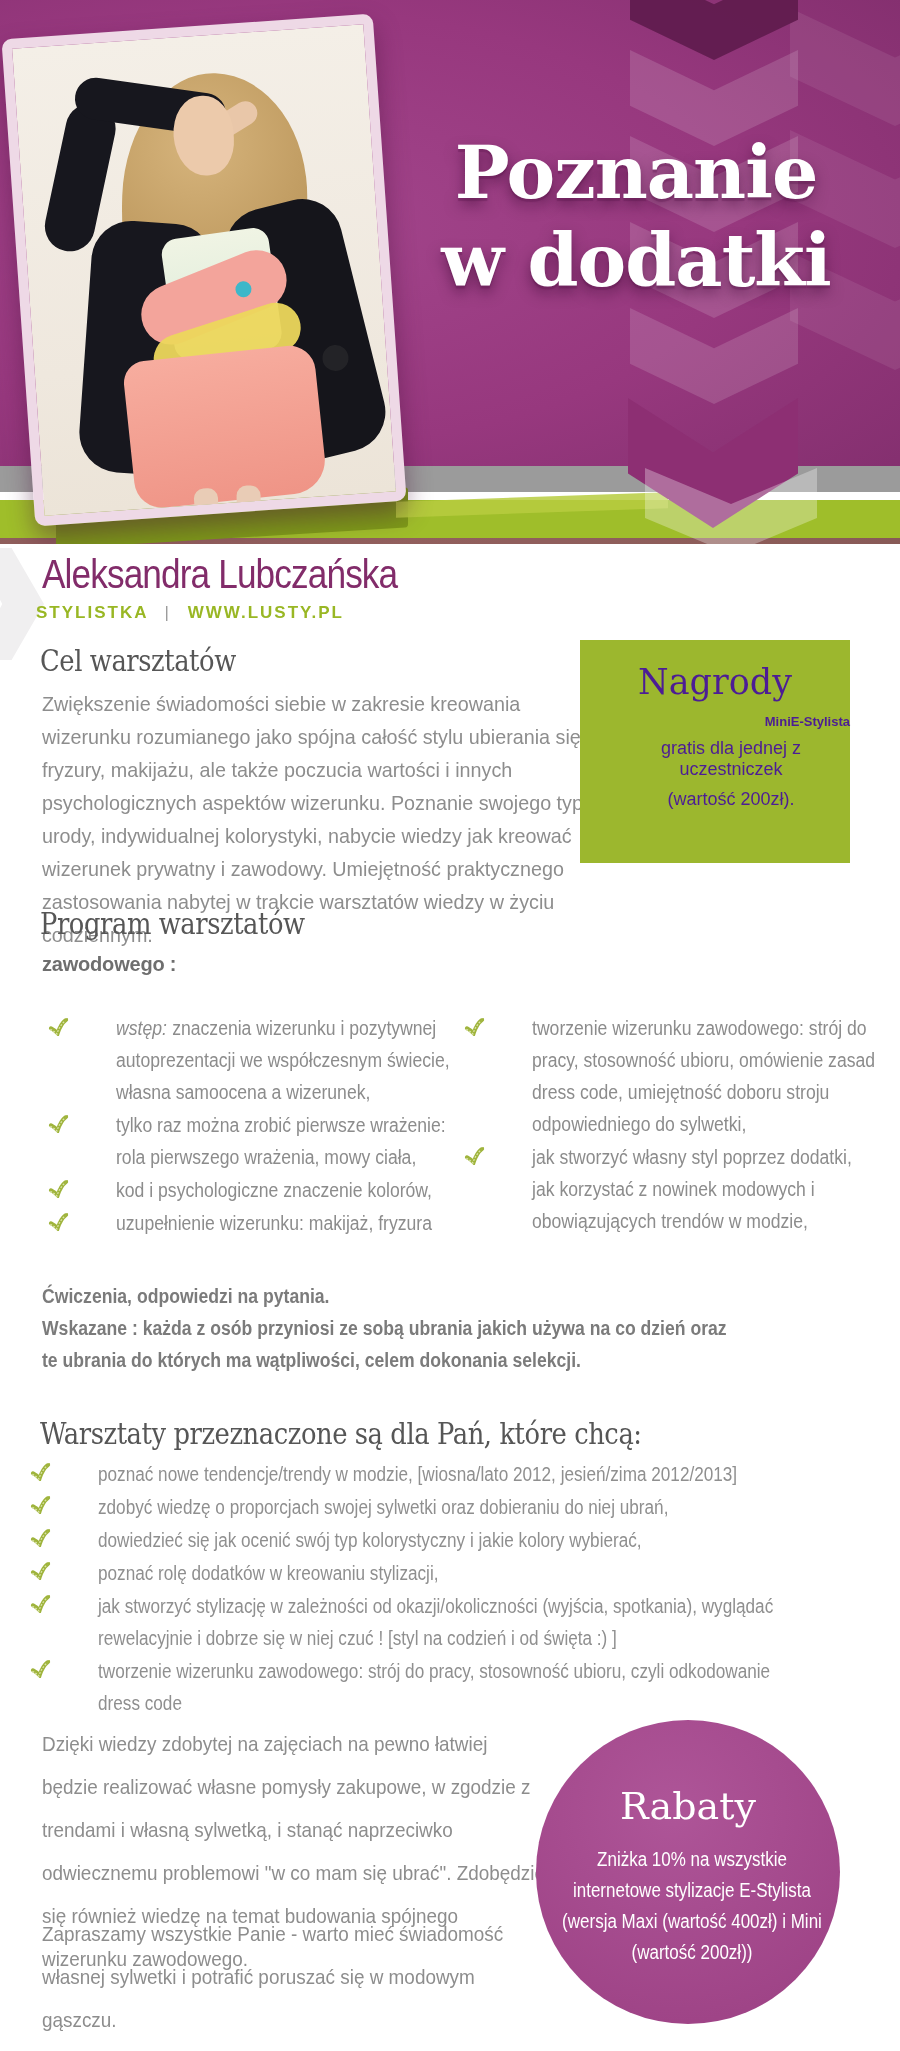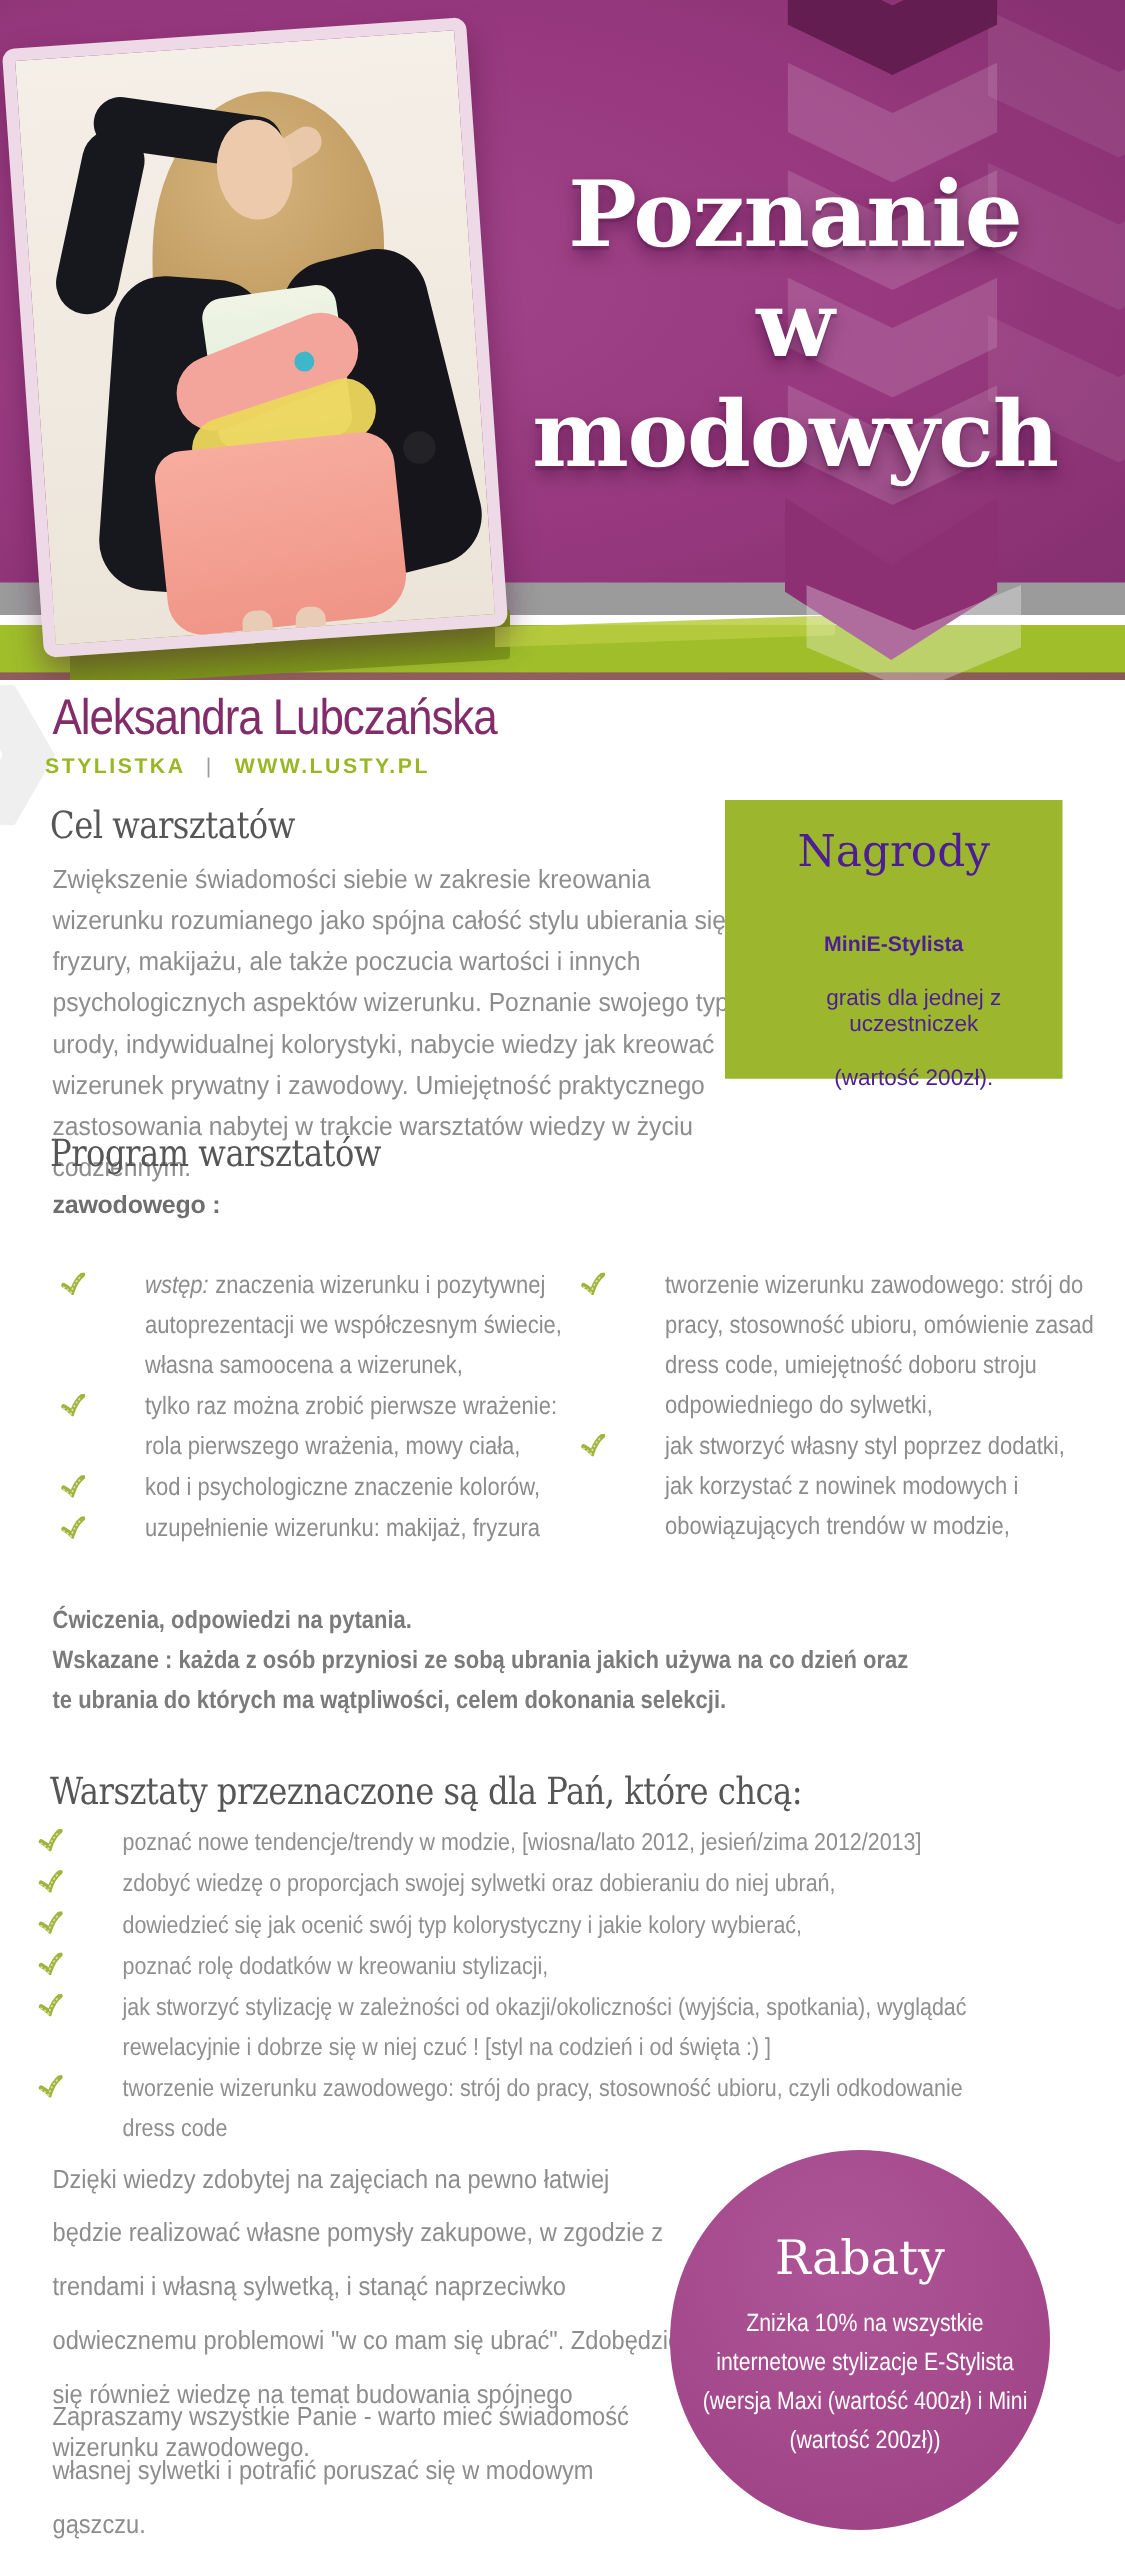--- a/index.html
+++ b/index.html
@@ -73,22 +73,22 @@
   .h-program{left:40px;top:906px;}
   .h-audience{left:40px;top:1416px;}
 
   .body-text{color:#8d8d8d;font-size:21px;line-height:33px;}
   .goal-body{position:absolute;left:42px;top:687px;width:588px;transform:scaleX(.94);transform-origin:left top;}
 
   
   .prize-box{position:absolute;left:580px;top:640px;width:270px;height:223px;background:#9cb72e;
     color:#4c1d95;text-align:center;}
   .prize-title{margin-top:22px;font-size:35px;}
-  .prize-product{margin-top:44px;font-size:17px;font-weight:bold;}
-  .prize-line{margin-top:22px;font-size:18px;padding-left:32px;}
+  .prize-product{margin-top:12px;font-size:13px;font-weight:bold;text-align:right;}
+  .prize-line{margin-top:9px;font-size:18px;padding-left:32px;}
 
   .prog-intro{position:absolute;left:42px;top:948px;font-size:20px;font-weight:bold;color:#6e6e6e;
     line-height:33px;letter-spacing:-.2px;}
 
   ul.checklist{position:absolute;margin:0;padding:0;list-style:none;}
   ul.checklist li{display:flex;align-items:flex-start;margin:0 0 1px 0;gap:44px;}
   .chk{flex:0 0 24px;margin-top:7px;}
   .chk svg{transform:rotate(-6deg);}
   .cond{display:inline-block;transform:scaleX(.88);transform-origin:left top;
         color:#8c8c8c;font-size:20px;line-height:32px;}
@@ -128,21 +128,21 @@
     <div class="chev chev-col1" style="top:136px"></div>
     <div class="chev chev-col1" style="top:222px"></div>
     <div class="chev chev-col1" style="top:308px"></div>
     <div class="chev chev-col2" style="top:8px"></div>
     <div class="chev chev-col2" style="top:130px"></div>
     <div class="chev chev-col2" style="top:252px"></div>
     <div class="chev chev-darktop"></div>
 
     <div class="hdr-title serif">
       <div>Poznanie</div>
-      <div>w modowych</div>
+      <div>w dodatki</div>
     </div>
 
     <div class="stripe stripe-gray"></div>
     <div class="stripe stripe-white"></div>
     <div class="stripe stripe-green"></div>
     <div class="stripe stripe-fade"></div>
     <div class="photo-shadow"></div>
     <div class="photo-glow"></div>
     <div class="chev chev-darkbottom"></div>
     <div class="chev chev-pale"></div>

